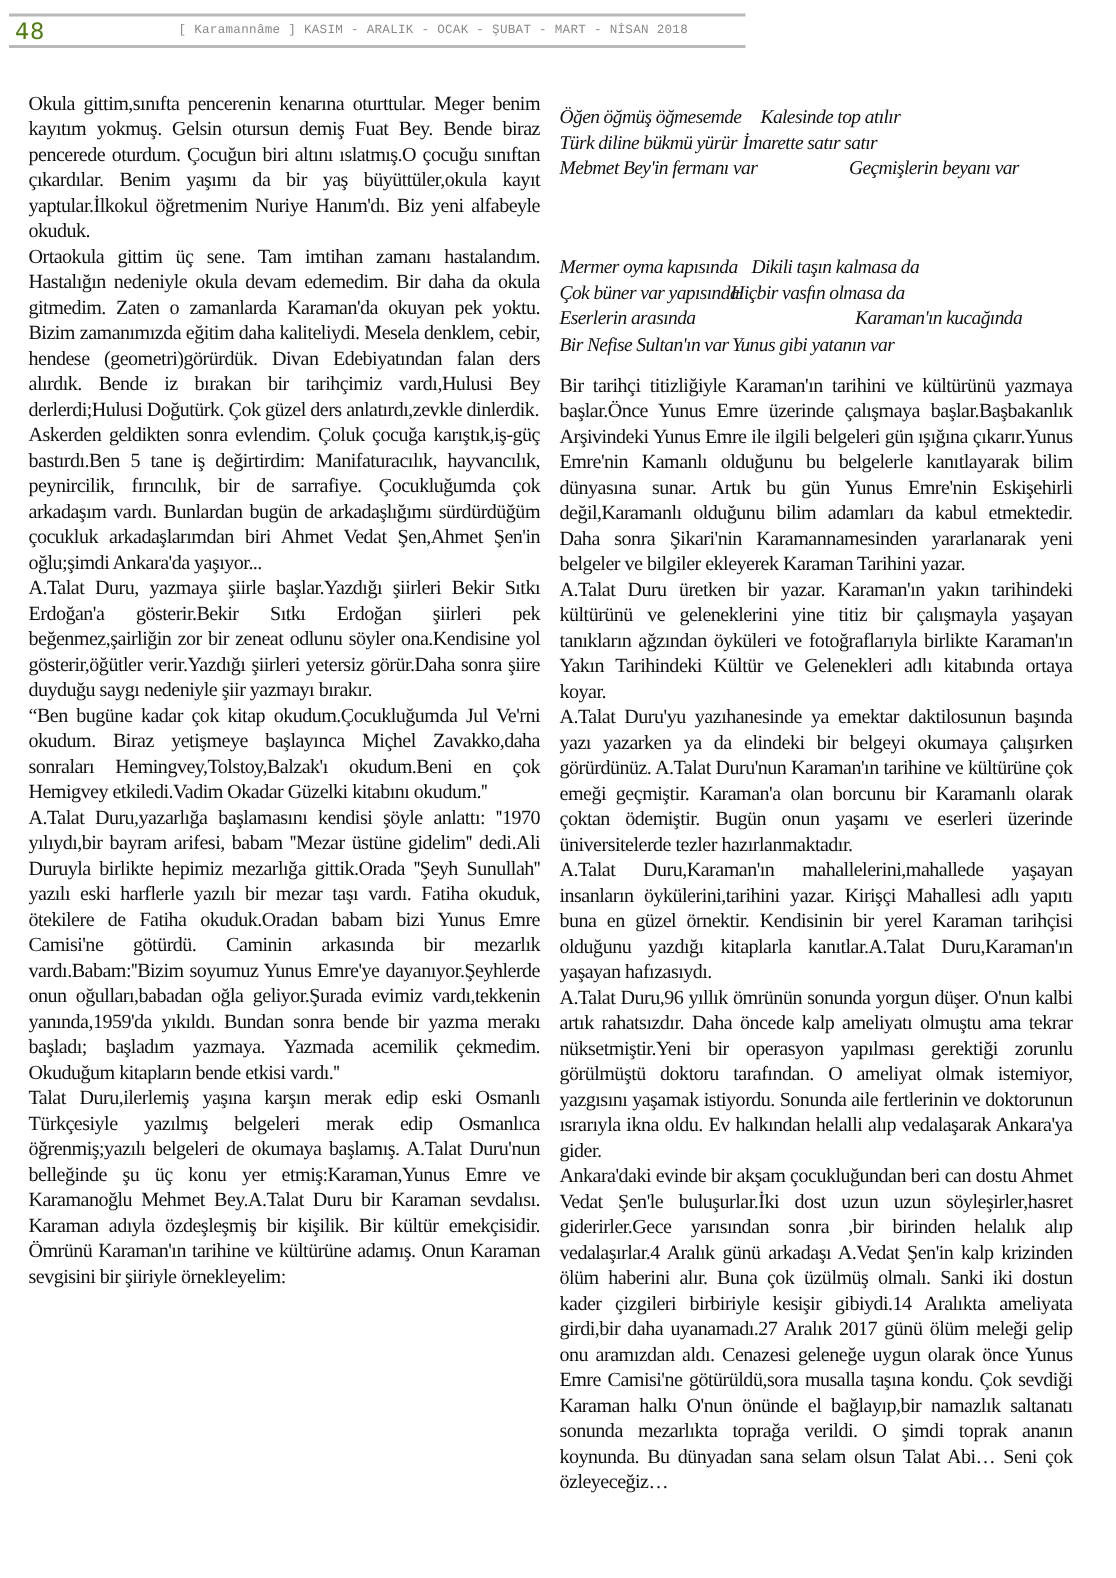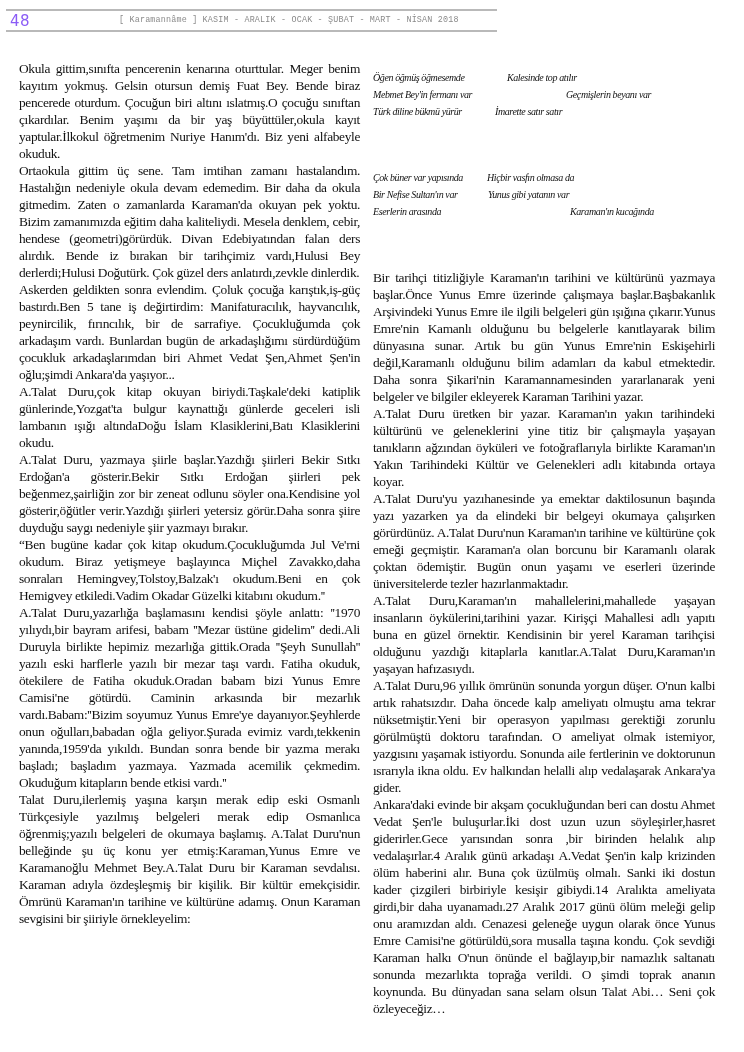--- a/index.html
+++ b/index.html
@@ -2,83 +2,86 @@
 <html><head>
 <meta charset="utf-8">
 <style>
   * { box-sizing: border-box; margin: 0; padding: 0; }
   html, body { width: 744px; height: 1052px; background: #ffffff; overflow: hidden; }
   body { position: relative; font-family: "DejaVu Serif", serif; color: #1a1a1a; }
 
   .header { position: absolute; left: 6px; top: 9px; width: 491px; height: 23px; }
   .header .rule-top { position: absolute; left: 0; top: 0; width: 491px; height: 2px; background: #b9b9b9; }
   .header .rule-bottom { position: absolute; left: 0; top: 21px; width: 491px; height: 2px; background: #b9b9b9; }
-  .page-number { position: absolute; left: 4px; top: 3px; font-family: "DejaVu Sans", sans-serif; font-size: 15px; color: #8b5cf6; letter-spacing: 0.5px; text-align: center; }
+  .page-number { position: absolute; left: 4px; top: 3px; font-family: "DejaVu Sans", sans-serif; font-size: 15px; color: #4d7c0f; letter-spacing: 0.5px; text-align: center; }
   .running-head { position: absolute; left: 113px; top: 6px; font-family: Liberation Mono, monospace; font-size: 8.4px; color: #8a8a8a; letter-spacing: 0.2px; white-space: nowrap; }
 
   .col { position: absolute; top: 60px; font-family: "Liberation Serif", serif; font-size: 13.4px; line-height: 17.0px; text-align: justify; letter-spacing: -0.35px; color: #111; }
   .col-left { left: 19px; width: 341px; }
-  .col-right { left: 373px; width: 342px; top: 269px; }
+  .col-right { left: 373px; width: 342px; top: 248px; }
   .col p { margin: 0; }
 
-  .poem { position: absolute; left: 373px; width: 342px; font-family: "Liberation Serif", serif; font-style: italic; font-size: 10px; line-height: 17.2px; color: #111; letter-spacing: -0.4px; }
+  .poem { position: absolute; left: 373px; width: 342px; font-family: "Liberation Serif", serif; font-style: italic; font-size: 13px; line-height: 17.2px; color: #111; letter-spacing: -0.4px; }
   .poem-1 { top: 69px; }
   .poem-2 { top: 169px; }
   .poem .line { position: relative; height: 17.2px; white-space: nowrap; }
   .poem .a { position: absolute; left: 0; }
   .poem .b { position: absolute; text-align: center; }
 </style>
 </head>
 <body>
 
 <div class="header">
   <div class="rule-top"></div>
   <span class="page-number">48</span>
   <span class="running-head">[ Karamannâme ]  KASIM - ARALIK - OCAK - ŞUBAT - MART - NİSAN  2018</span>
   <div class="rule-bottom"></div>
 </div>
 
 <div class="col col-left">
   <p>Okula gittim,sınıfta pencerenin kenarına oturttular. Meger benim kayıtım yokmuş. Gelsin otursun demiş Fuat Bey. Bende biraz pencerede oturdum. Çocuğun biri altını ıslatmış.O çocuğu sınıftan çıkardılar. Benim yaşımı da bir yaş büyüttüler,okula kayıt yaptular.İlkokul öğretmenim Nuriye Hanım'dı. Biz yeni alfabeyle okuduk.</p>
   <p>Ortaokula gittim üç sene. Tam imtihan zamanı hastalandım. Hastalığın nedeniyle okula devam edemedim. Bir daha da okula gitmedim. Zaten o zamanlarda Karaman'da okuyan pek yoktu. Bizim zamanımızda eğitim daha kaliteliydi. Mesela denklem, cebir, hendese (geometri)görürdük. Divan Edebiyatından falan ders alırdık. Bende iz bırakan bir tarihçimiz vardı,Hulusi Bey derlerdi;Hulusi Doğutürk. Çok güzel ders anlatırdı,zevkle dinlerdik.</p>
   <p>Askerden geldikten sonra evlendim. Çoluk çocuğa karıştık,iş-güç bastırdı.Ben 5 tane iş değirtirdim: Manifaturacılık, hayvancılık, peynircilik, fırıncılık, bir de sarrafiye. Çocukluğumda çok arkadaşım vardı. Bunlardan bugün de arkadaşlığımı sürdürdüğüm çocukluk arkadaşlarımdan biri Ahmet Vedat Şen,Ahmet Şen'in oğlu;şimdi Ankara'da yaşıyor...</p>
-  <p>A.Talat Duru,çok kitap okuyan biriydi.Taşkale'deki katiplik günlerinde,Yozgat'ta bulgur kaynattığı günlerde geceleri isli lambanın ışığı altındaDoğu İslam Klasiklerini,Batı Klasiklerini okudu.</p>
   <p>A.Talat Duru, yazmaya şiirle başlar.Yazdığı şiirleri Bekir Sıtkı Erdoğan'a gösterir.Bekir Sıtkı Erdoğan şiirleri pek beğenmez,şairliğin zor bir zeneat odlunu söyler ona.Kendisine yol gösterir,öğütler verir.Yazdığı şiirleri yetersiz görür.Daha sonra şiire duyduğu saygı nedeniyle şiir yazmayı bırakır.</p>
   <p>“Ben bugüne kadar çok kitap okudum.Çocukluğumda Jul Ve'rni okudum. Biraz yetişmeye başlayınca Miçhel Zavakko,daha sonraları Hemingvey,Tolstoy,Balzak'ı okudum.Beni en çok Hemigvey etkiledi.Vadim Okadar Güzelki kitabını okudum.''</p>
   <p>A.Talat Duru,yazarlığa başlamasını kendisi şöyle anlattı: ''1970 yılıydı,bir bayram arifesi, babam ''Mezar üstüne gidelim'' dedi.Ali Duruyla birlikte hepimiz mezarlığa gittik.Orada ''Şeyh Sunullah'' yazılı eski harflerle yazılı bir mezar taşı vardı. Fatiha okuduk, ötekilere de Fatiha okuduk.Oradan babam bizi Yunus Emre Camisi'ne götürdü. Caminin arkasında bir mezarlık vardı.Babam:''Bizim soyumuz Yunus Emre'ye dayanıyor.Şeyhlerde onun oğulları,babadan oğla geliyor.Şurada evimiz vardı,tekkenin yanında,1959'da yıkıldı. Bundan sonra bende bir yazma merakı başladı; başladım yazmaya. Yazmada acemilik çekmedim. Okuduğum kitapların bende etkisi vardı.''</p>
   <p>Talat Duru,ilerlemiş yaşına karşın merak edip eski Osmanlı Türkçesiyle yazılmış belgeleri merak edip Osmanlıca öğrenmiş;yazılı belgeleri de okumaya başlamış.    A.Talat Duru'nun belleğinde şu üç konu yer etmiş:Karaman,Yunus Emre ve Karamanoğlu Mehmet Bey.A.Talat Duru bir Karaman sevdalısı. Karaman adıyla özdeşleşmiş bir kişilik. Bir kültür emekçisidir. Ömrünü Karaman'ın tarihine ve kültürüne  adamış. Onun Karaman sevgisini bir şiiriyle örnekleyelim:</p>
 </div>
 
 <div class="poem poem-1">
   <div class="line">
     <span class="a">Öğen öğmüş öğmesemde</span>
     <span class="b" style="left:134px">Kalesinde top atılır</span>
   </div>
   <div class="line">
+    <span class="a">Türk diline bükmü yürür</span>
+    <span class="b" style="left:122px">İmarette satır satır</span>
+  </div>
+  <div class="line">
     <span class="a">Mebmet Bey'in fermanı var</span>
     <span class="b" style="left:193px">Geçmişlerin beyanı var</span>
-  </div>
-  <div class="line">
-    <span class="a">Türk diline bükmü yürür</span>
-    <span class="b" style="left:122px">İmarette satır satır</span>
   </div>
 </div>
 
 <div class="poem poem-2">
   <div class="line">
+    <span class="a">Mermer oyma kapısında</span>
+    <span class="b" style="left:128px">Dikili taşın kalmasa da</span>
+  </div>
+  <div class="line">
     <span class="a">Çok büner var yapısında</span>
     <span class="b" style="left:114px">Hiçbir vasfın olmasa da</span>
   </div>
   <div class="line">
+    <span class="a"> Eserlerin arasında</span>
+    <span class="b" style="left:197px">Karaman'ın kucağında</span>
+  </div>
+  <div class="line">
     <span class="a">Bir Nefise Sultan'ın var</span>
     <span class="b" style="left:115px">Yunus gibi yatanın var</span>
-  </div>
-  <div class="line">
-    <span class="a"> Eserlerin arasında</span>
-    <span class="b" style="left:197px">Karaman'ın kucağında</span>
   </div>
 </div>
 
 <div class="col col-right">
   <p>Bir tarihçi titizliğiyle Karaman'ın tarihini ve kültürünü yazmaya başlar.Önce Yunus Emre üzerinde çalışmaya başlar.Başbakanlık Arşivindeki Yunus Emre ile ilgili belgeleri gün ışığına çıkarır.Yunus Emre'nin Kamanlı olduğunu bu belgelerle kanıtlayarak bilim dünyasına sunar. Artık bu gün Yunus Emre'nin Eskişehirli değil,Karamanlı olduğunu bilim adamları da kabul etmektedir. Daha sonra Şikari'nin Karamannamesinden yararlanarak yeni belgeler ve bilgiler ekleyerek Karaman Tarihini yazar.</p>
   <p>A.Talat Duru üretken bir yazar. Karaman'ın yakın tarihindeki kültürünü ve geleneklerini yine titiz bir çalışmayla yaşayan tanıkların ağzından öyküleri ve fotoğraflarıyla birlikte Karaman'ın Yakın Tarihindeki Kültür ve Gelenekleri adlı kitabında ortaya koyar.</p>
   <p>A.Talat Duru'yu yazıhanesinde ya emektar daktilosunun başında yazı yazarken ya da elindeki bir belgeyi okumaya çalışırken görürdünüz. A.Talat Duru'nun Karaman'ın tarihine ve kültürüne çok emeği geçmiştir. Karaman'a olan borcunu  bir Karamanlı olarak çoktan ödemiştir. Bugün onun yaşamı ve eserleri üzerinde üniversitelerde tezler hazırlanmaktadır.</p>
   <p>A.Talat Duru,Karaman'ın mahallelerini,mahallede yaşayan insanların öykülerini,tarihini yazar. Kirişçi Mahallesi adlı yapıtı buna en güzel örnektir. Kendisinin bir yerel Karaman tarihçisi olduğunu yazdığı kitaplarla kanıtlar.A.Talat Duru,Karaman'ın yaşayan hafızasıydı.</p>
   <p> A.Talat Duru,96 yıllık ömrünün sonunda yorgun düşer. O'nun kalbi artık rahatsızdır. Daha öncede kalp ameliyatı olmuştu ama tekrar nüksetmiştir.Yeni bir operasyon yapılması gerektiği zorunlu görülmüştü doktoru tarafından. O ameliyat olmak istemiyor, yazgısını yaşamak istiyordu. Sonunda aile fertlerinin ve doktorunun ısrarıyla ikna oldu. Ev halkından helalli alıp vedalaşarak Ankara'ya gider.</p>
   <p>Ankara'daki evinde bir akşam çocukluğundan beri can dostu Ahmet Vedat Şen'le buluşurlar.İki dost uzun uzun söyleşirler,hasret giderirler.Gece yarısından sonra ,bir birinden helalık alıp vedalaşırlar.4 Aralık günü arkadaşı A.Vedat Şen'in kalp krizinden ölüm haberini alır. Buna çok üzülmüş olmalı. Sanki iki dostun kader çizgileri birbiriyle kesişir gibiydi.14 Aralıkta ameliyata girdi,bir daha uyanamadı.27 Aralık 2017 günü ölüm meleği gelip onu aramızdan aldı. Cenazesi geleneğe uygun olarak önce Yunus Emre Camisi'ne götürüldü,sora musalla taşına kondu. Çok sevdiği Karaman halkı O'nun önünde el bağlayıp,bir namazlık saltanatı sonunda mezarlıkta toprağa verildi. O şimdi toprak ananın koynunda. Bu dünyadan sana selam olsun Talat Abi… Seni çok özleyeceğiz…</p>

